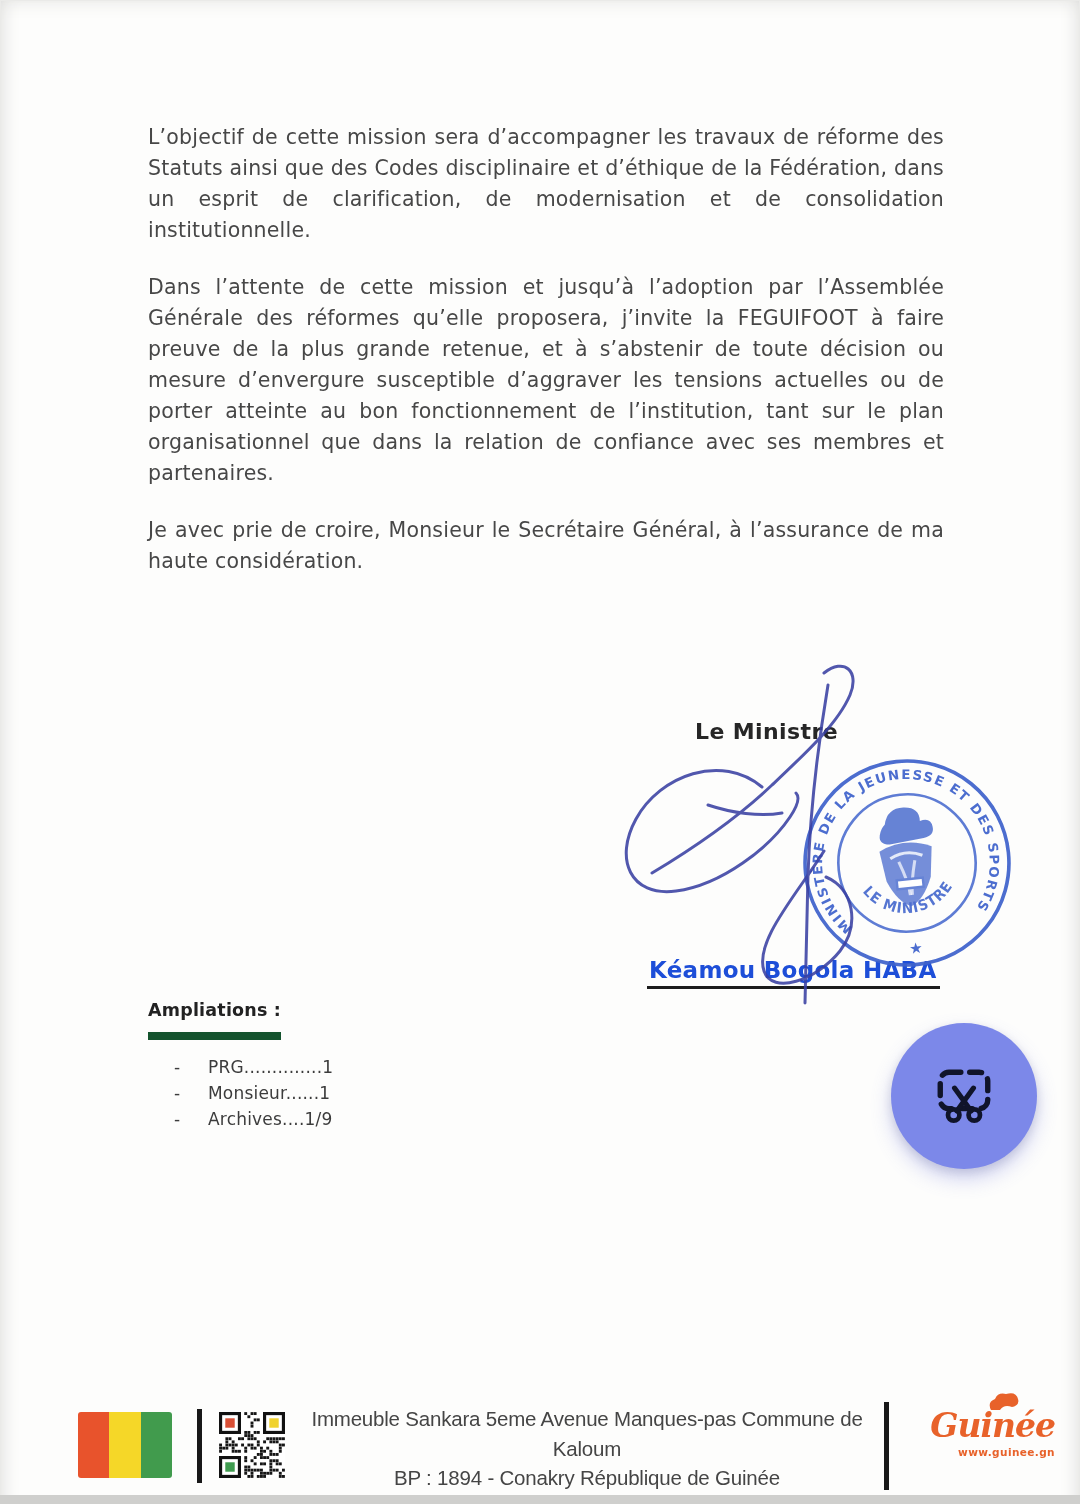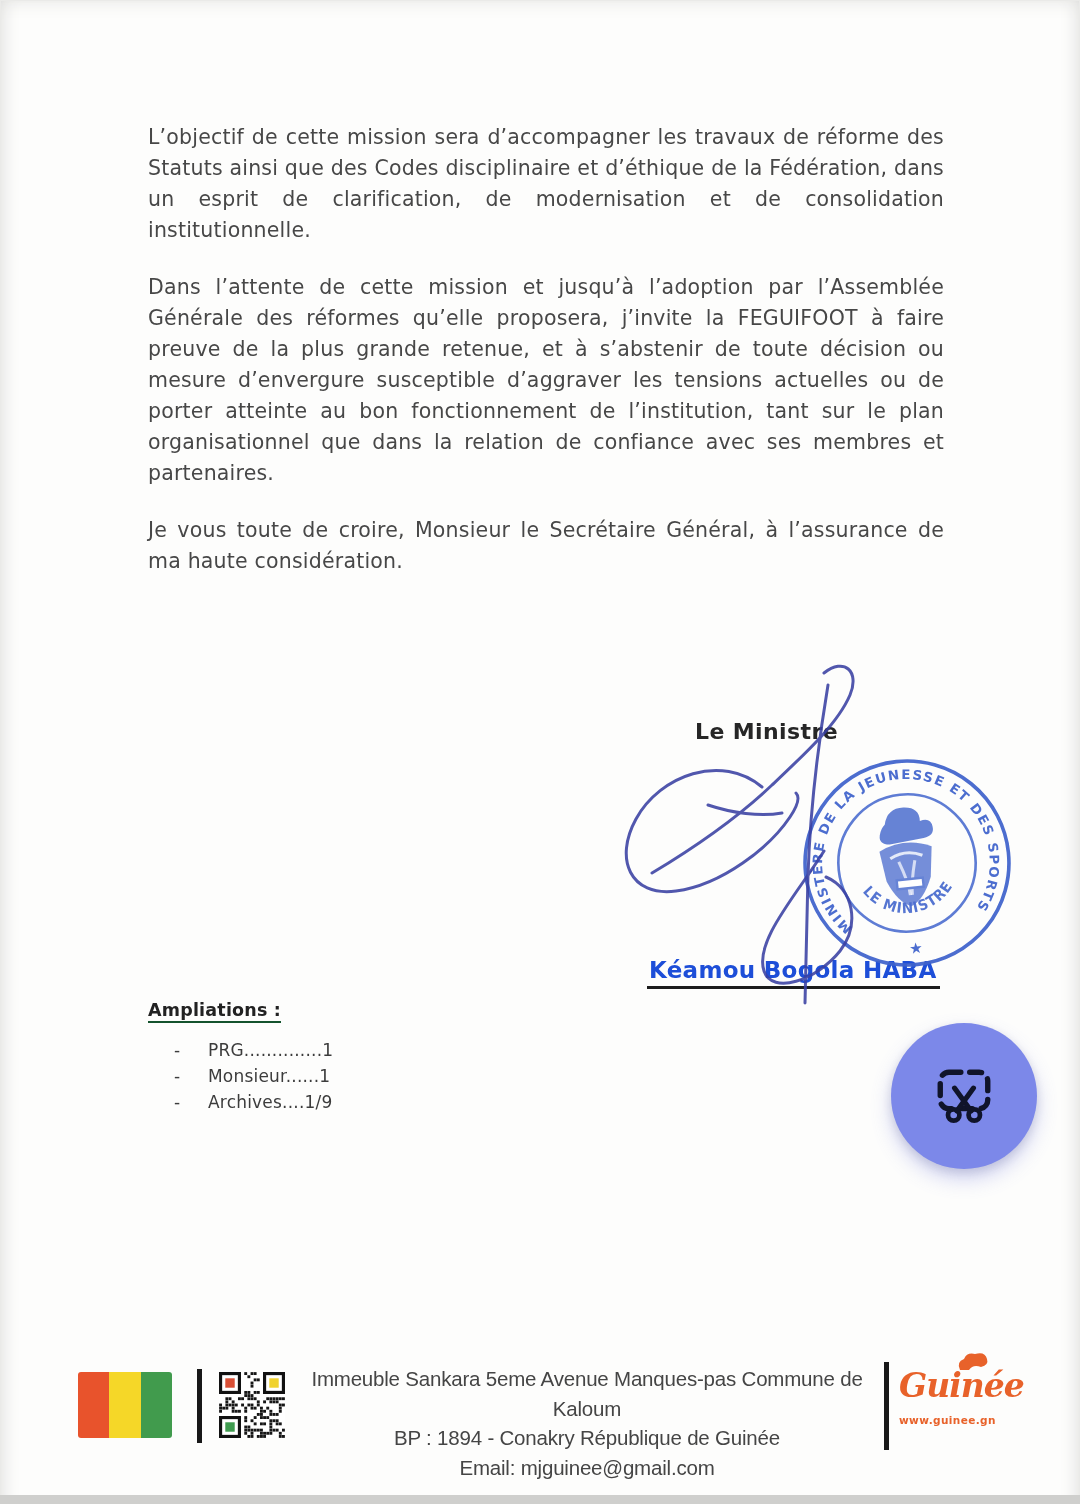--- a/index.html
+++ b/index.html
@@ -37,68 +37,68 @@
   .sig-name {
     position:absolute; left:647px; top:957px; z-index:2;
     font-size:23px; font-weight:bold; color:#1d4ed8; letter-spacing:0.3px;
     border-bottom:3px solid #1c1c1c; padding:0 4px 3px 2px;
   }
 
   
   .ampliations { position:absolute; left:148px; top:1000px; }
   .ampliations-heading {
     display:inline-block; font-size:17.5px; font-weight:bold; color:#222;
-    border-bottom:2px solid #14532d; padding-bottom:1px; letter-spacing:0.2px;
+    border-bottom:8px solid #14532d; padding-bottom:12px; letter-spacing:0.2px;
   }
   .ampliations-list { margin-top:17px; }
   .ampliations-row { display:flex; font-size:17px; color:#3c3c3c; height:26px; letter-spacing:0.2px; }
   .ampliations-dash { width:34px; margin-left:26px; }
 
   
   .crop-button {
     position:absolute; left:891px; top:1023px; width:146px; height:146px;
     border-radius:50%; background:var(--crop-bg,#7c88e9);
     display:flex; align-items:center; justify-content:center;
     box-shadow:0 10px 20px rgba(100,110,220,0.30), 0 4px 10px rgba(0,0,0,0.12);
     cursor:pointer; border:none; z-index:6;
   }
 
   
-  .footer { position:absolute; left:0; top:1354px; width:1080px; height:101px;text-decoration:underline; }
+  .footer { position:absolute; left:0; top:1394px; width:1080px; height:101px;text-decoration:underline; }
   .flag { position:absolute; left:78px; top:18px; width:94px; height:66px; display:flex; border-radius:3px; overflow:hidden; }
   .flag-stripe { flex:1; }
   .footer-bar1 { position:absolute; left:197px; top:15px; width:5px; height:74px; background:#181818; }
   .qr { position:absolute; left:219px; top:18px; }
   .footer-address {
     position:absolute; left:298px; top:10px; width:578px; text-align:center;
     font-family:"Liberation Sans", sans-serif; font-size:20.5px; line-height:29.5px;
     color:#454545; letter-spacing:-0.2px;
   }
   .footer-bar2 { position:absolute; left:884px; top:8px; width:5px; height:88px; background:#181818; }
-  .gn-logo { position:absolute; left:899px; top:12px; width:156px; text-align:left; }
+  .gn-logo { position:absolute; left:899px; top:12px; width:156px; text-align:right; }
   .gn-logo-text {
     position:relative; display:inline-block;
     font-family:"DejaVu Serif", serif; font-style:italic; font-weight:bold;
     font-size:33px; color:var(--logo-orange,#e8622a); letter-spacing:-1px;
   }
   .gn-bird { position:absolute; top:-16px; left:56px; }
-  .gn-site { font-size:10.5px; font-weight:bold; color:var(--logo-orange,#e8622a); letter-spacing:0.4px; margin-top:9px; }
+  .gn-site { font-size:10.5px; font-weight:bold; color:var(--logo-orange,#e8622a); letter-spacing:0.4px; margin-top:1px; }
 
   .stamp-ink { stroke:var(--stamp-ink,#3f63cc); }
   .stamp-fill { fill:var(--stamp-ink,#3f63cc); }
 </style>
 </head>
 <body>
 
 <div class="photo">
 
   <div class="letter-body">
     <p>L’objectif de cette mission sera d’accompagner les travaux de réforme des Statuts ainsi que des Codes disciplinaire et d’éthique de la Fédération, dans un esprit de clarification, de modernisation et de consolidation institutionnelle.</p>
     <p>Dans l’attente de cette mission et jusqu’à l’adoption par l’Assemblée Générale des réformes qu’elle proposera, j’invite la FEGUIFOOT à faire preuve de la plus grande retenue, et à s’abstenir de toute décision ou mesure d’envergure susceptible d’aggraver les tensions actuelles ou de porter atteinte au bon fonctionnement de l’institution, tant sur le plan organisationnel que dans la relation de confiance avec ses membres et partenaires.</p>
-    <p>Je vous toute de croire, Monsieur le Secrétaire Général, à l’assurance de ma haute considération.</p>
+    <p>Je avec prie de croire, Monsieur le Secrétaire Général, à l’assurance de ma haute considération.</p>
   </div>
 
   <div class="sig-title">Le Ministre</div>
 
   <svg class="stamp-svg" width="214" height="214" viewBox="0 0 212 212">
     <defs>
       <path id="ringPath" d="M 46,164 A 83,83 0 1 1 164,164" fill="none"></path>
       <path id="innerArc" d="M 58,128 A 54,54 0 0 0 152,128" fill="none"></path>
     </defs>
     <circle cx="106" cy="106" r="101" fill="none" class="stamp-ink" stroke-width="3.6"></circle>

